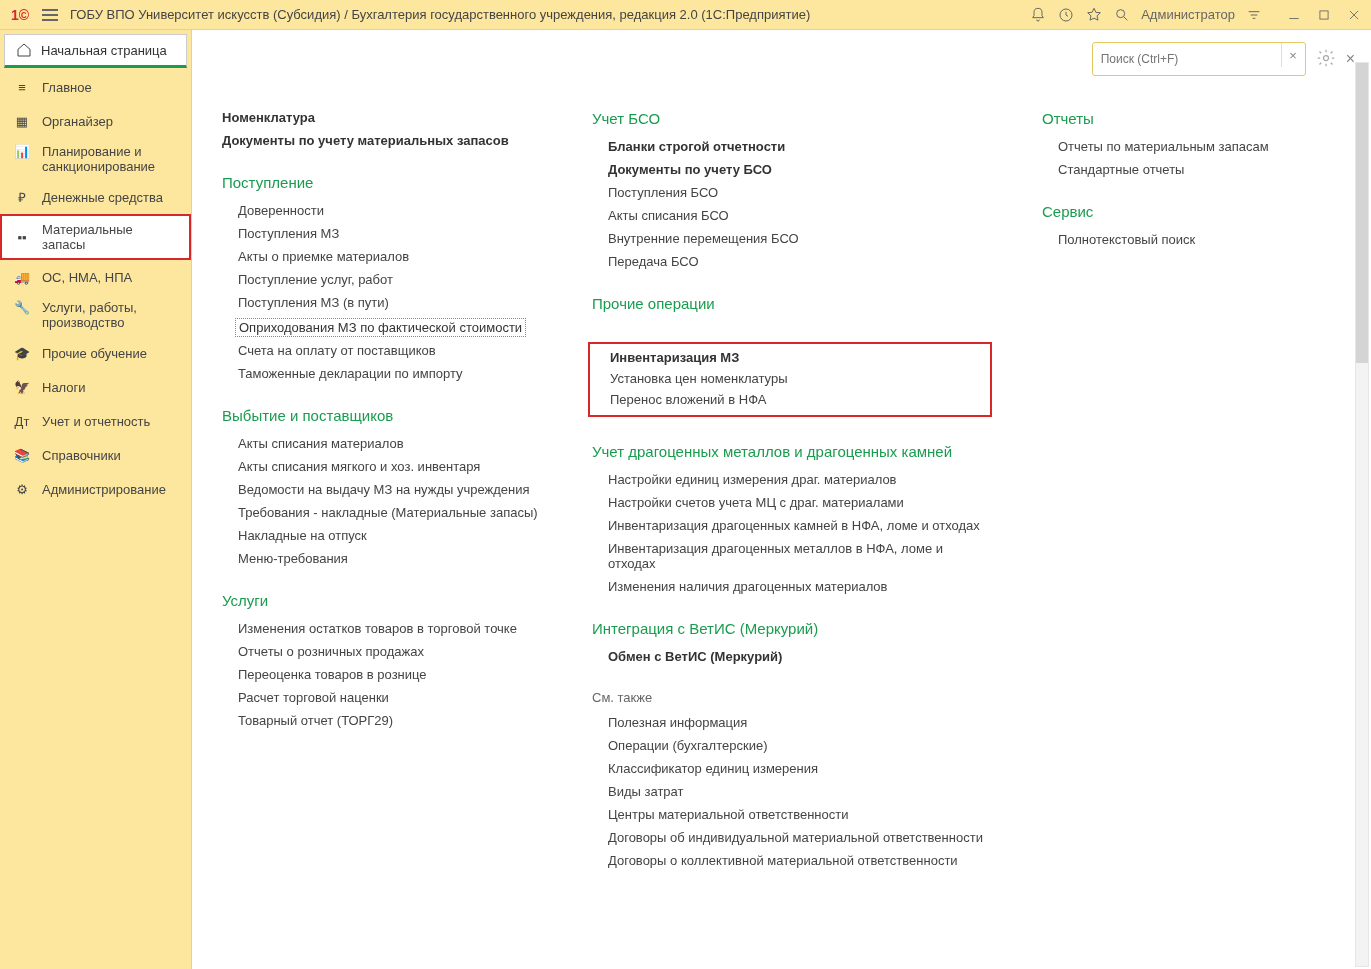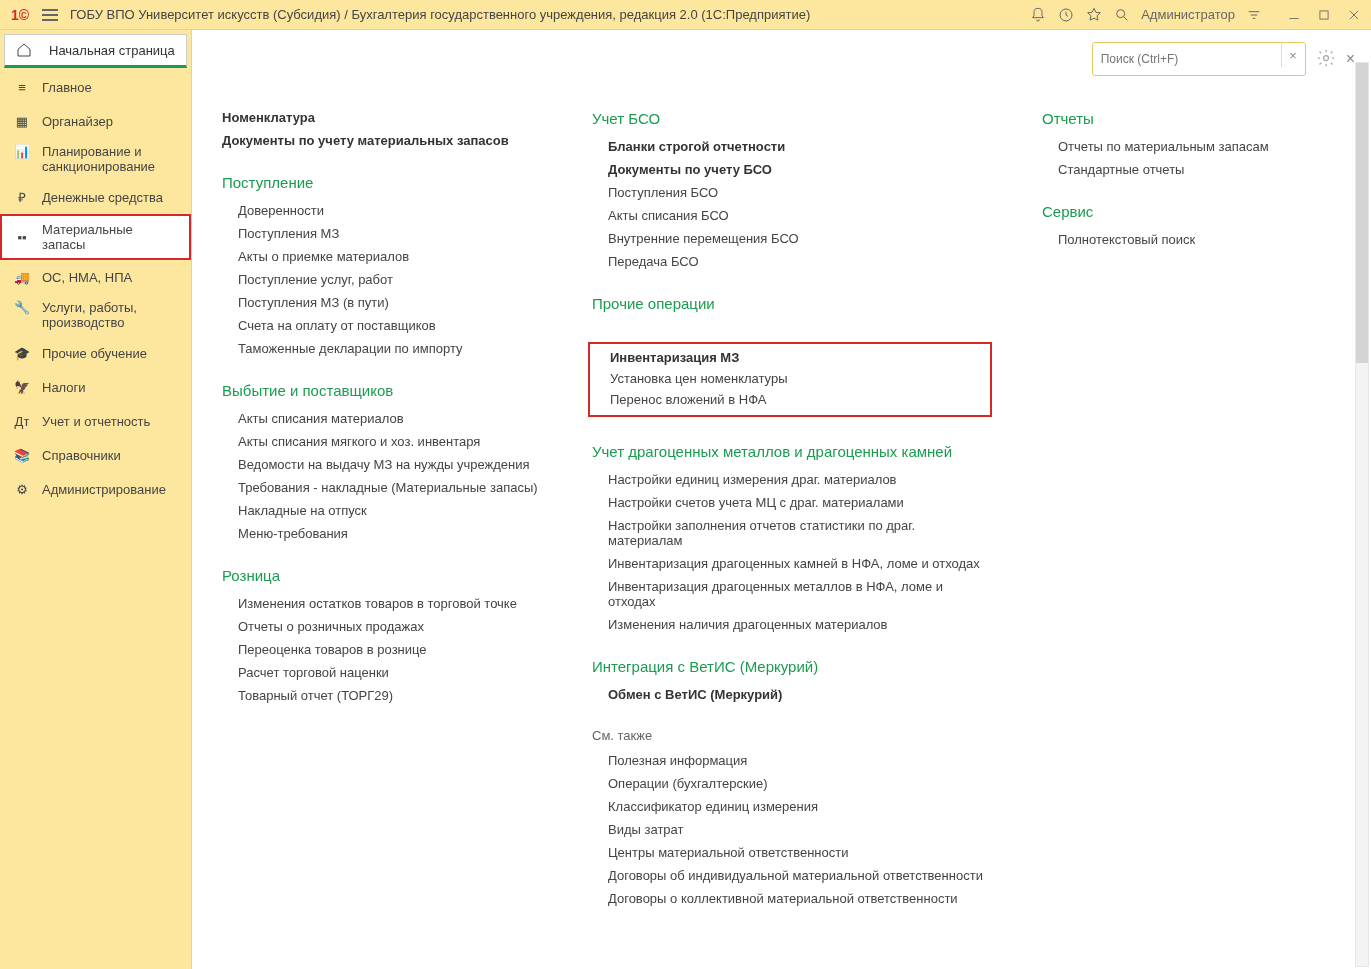--- a/index.html
+++ b/index.html
@@ -14,21 +14,21 @@
 .titlebar .title-text { flex: 1; color: #444; font-size: 13px; }
 .titlebar .right-icons { display: flex; align-items: center; gap: 10px; color: #666; }
 .titlebar .win-controls { display: flex; gap: 12px; margin-left: 12px; }
 .icon-svg { width: 18px; height: 18px; display: inline-flex; align-items: center; justify-content: center; }
 
 
 .main-wrap { display: flex; height: calc(100% - 30px); }
 
 
 .sidebar { width: 192px; background: #fde79f; border-right: 1px solid #e6d485; display: flex; flex-direction: column; }
-.home-tab { background: #fff; border: 1px solid #ccc; margin: 4px 4px 2px 4px; padding: 6px 10px; display: flex; align-items: center; gap: 16px; border-bottom: 3px solid #1a9c4f; }
+.home-tab { background: #fff; border: 1px solid #ccc; margin: 4px 4px 2px 4px; padding: 6px 10px; display: flex; align-items: center; gap: 8px; border-bottom: 3px solid #1a9c4f; }
 .nav-items { display: flex; flex-direction: column; }
 .nav-item { display: flex; align-items: center; gap: 10px; padding: 8px 12px; color: #444; cursor: pointer; min-height: 34px; }
 .nav-item.multiline { align-items: flex-start; padding-top: 6px; padding-bottom: 6px; }
 .nav-item .nav-icon { width: 20px; display: flex; justify-content: center; flex-shrink: 0; }
 .nav-item.active { background: #fff; border: 2px solid #d62828; margin: 0; }
 .nav-item.active-inner { padding: 6px 10px; }
 
 
 .content { flex: 1; background: #fff; position: relative; display: flex; flex-direction: column; }
 .content-toolbar { position: absolute; top: 12px; right: 16px; display: flex; align-items: center; gap: 10px; }
@@ -208,32 +208,33 @@
         <div class="col col1">
           <div class="bold-link">Номенклатура</div>
           <div class="bold-link">Документы по учету материальных запасов</div>
 
           <div class="group-header">Поступление</div>
           <div class="link">Доверенности</div>
           <div class="link">Поступления МЗ</div>
           <div class="link">Акты о приемке материалов</div>
           <div class="link">Поступление услуг, работ</div>
           <div class="link">Поступления МЗ (в пути)</div>
+          <div><span class="link-dotted">Оприходования МЗ по фактической стоимости</span></div>
           <div class="link">Счета на оплату от поставщиков</div>
           <div class="link">Таможенные декларации по импорту</div>
 
           <div class="group-header">Выбытие и поставщиков</div>
           <div class="link">Акты списания материалов</div>
           <div class="link">Акты списания мягкого и хоз. инвентаря</div>
           <div class="link">Ведомости на выдачу МЗ на нужды учреждения</div>
           <div class="link">Требования - накладные (Материальные запасы)</div>
           <div class="link">Накладные на отпуск</div>
           <div class="link">Меню-требования</div>
 
-          <div class="group-header">Розница</div>
+          <div class="group-header">Услуги</div>
           <div class="link">Изменения остатков товаров в торговой точке</div>
           <div class="link">Отчеты о розничных продажах</div>
           <div class="link">Переоценка товаров в рознице</div>
           <div class="link">Расчет торговой наценки</div>
           <div class="link">Товарный отчет (ТОРГ29)</div>
         </div>
 
         <div class="col col2">
           <div class="group-header first">Учет БСО</div>
           <div class="bold-link indent">Бланки строгой отчетности</div>
@@ -246,21 +247,20 @@
           <div class="group-header">Прочие операции</div>
           <div class="red-box">
             <div class="bold-link">Инвентаризация МЗ</div>
             <div class="link">Установка цен номенклатуры</div>
             <div class="link">Перенос вложений в НФА</div>
           </div>
 
           <div class="group-header">Учет драгоценных металлов и драгоценных камней</div>
           <div class="link">Настройки единиц измерения драг. материалов</div>
           <div class="link">Настройки счетов учета МЦ с драг. материалами</div>
-          <div class="link">Настройки заполнения отчетов статистики по драг. материалам</div>
           <div class="link">Инвентаризация драгоценных камней в НФА, ломе и отходах</div>
           <div class="link">Инвентаризация драгоценных металлов в НФА, ломе и отходах</div>
           <div class="link">Изменения наличия драгоценных материалов</div>
 
           <div class="group-header">Интеграция с ВетИС (Меркурий)</div>
           <div class="bold-link indent">Обмен с ВетИС (Меркурий)</div>
 
           <div class="see-also">См. также</div>
           <div class="link">Полезная информация</div>
           <div class="link">Операции (бухгалтерские)</div>

